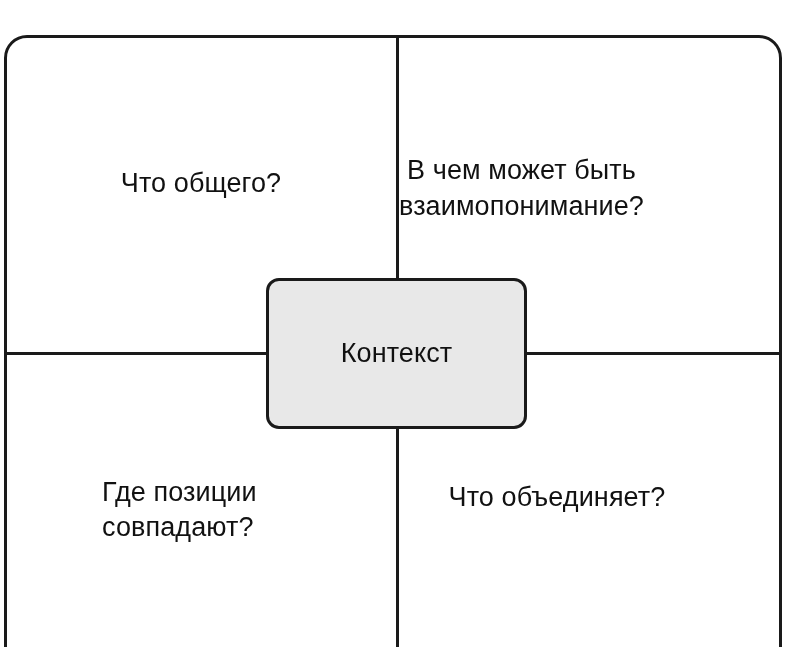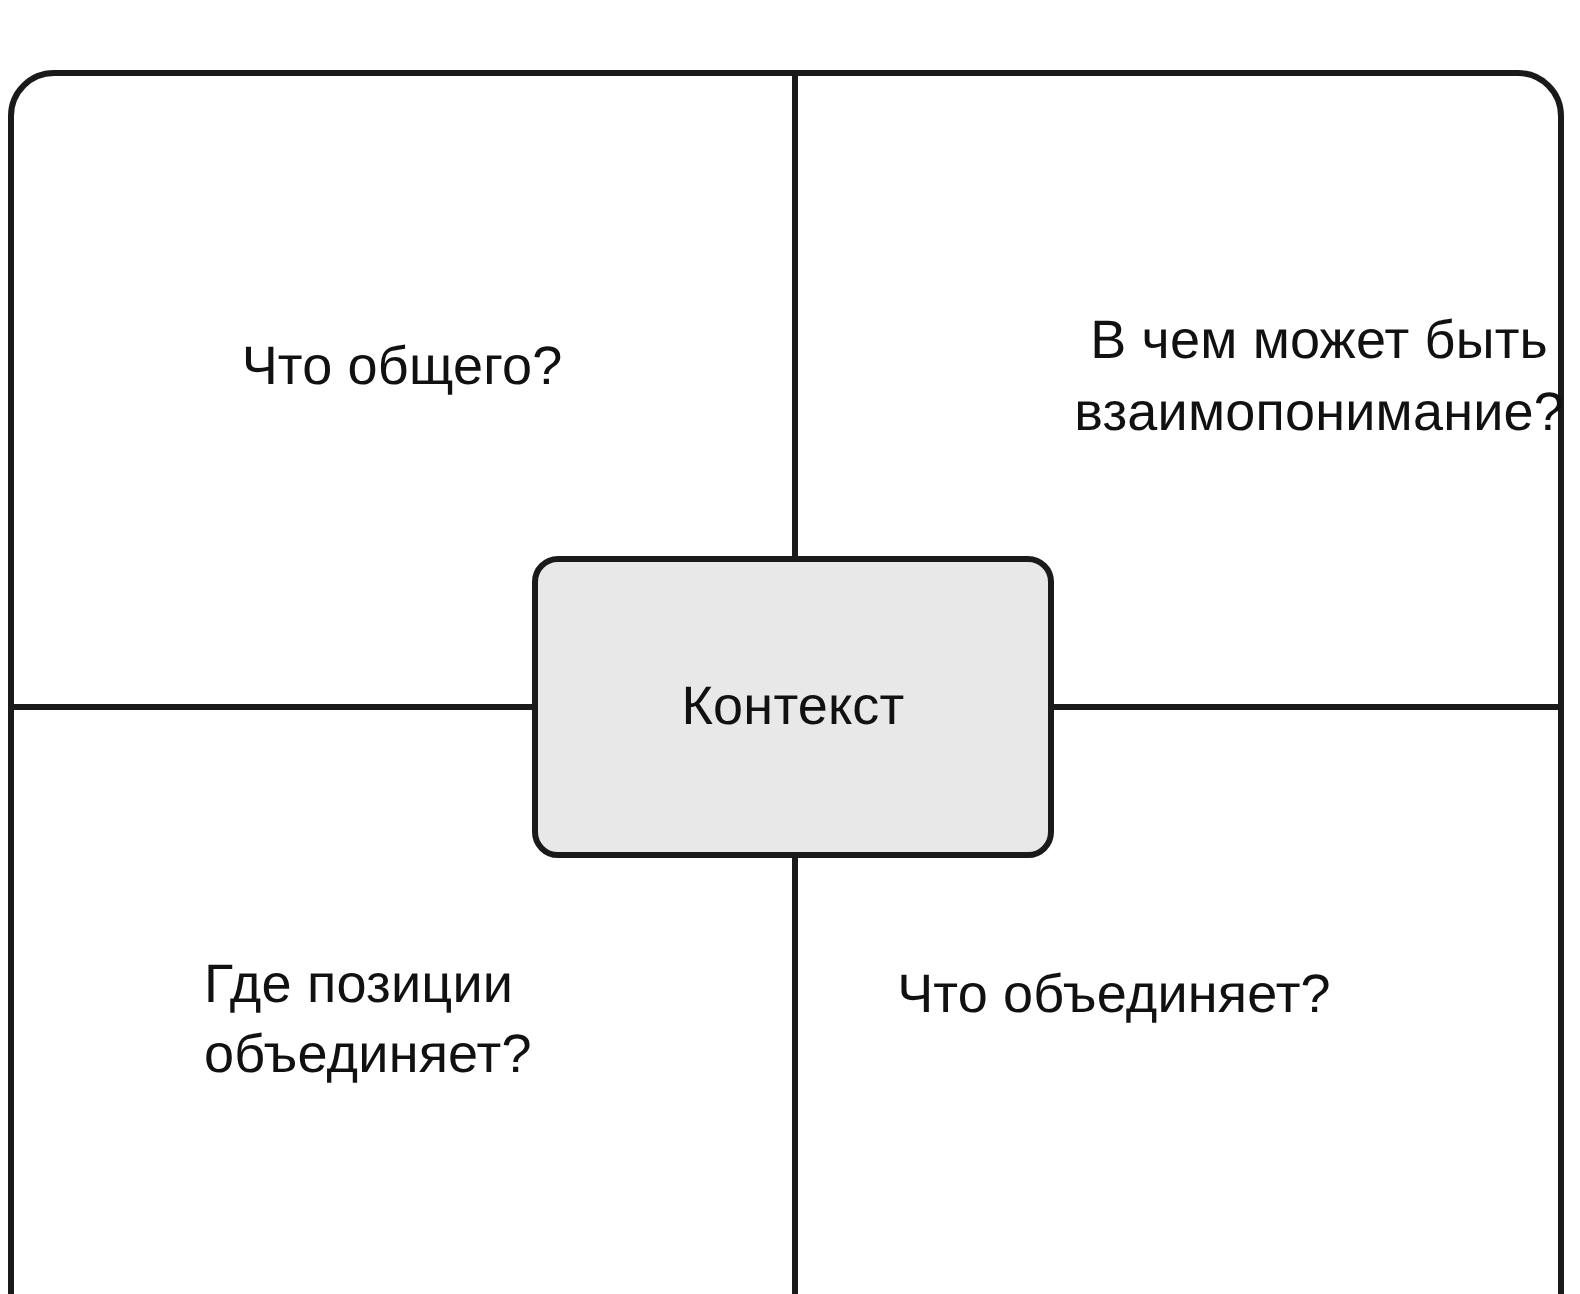--- a/index.html
+++ b/index.html
@@ -68,21 +68,21 @@
   .q-tl {
     left: 6px;   top: 6px;
     width: 390px; height: 315px;
     justify-content: center;
     text-align: center;
     padding-bottom: 22px;
   }
   .q-tr {
     left: 399px; top: 6px;
     width: 383px; height: 315px;
-    justify-content: flex-end;
+    justify-content: flex-start;
     text-align: center;
     padding-bottom: 12px;
   }
   .q-bl {
     left: 6px;   top: 324px;
     width: 390px; height: 316px;
     justify-content: flex-start;
     text-align: left;
     padding-left: 96px;
     padding-bottom: 6px;
@@ -132,21 +132,21 @@
     <span>Что общего?</span>
   </div>
 
   <div class="quadrant q-tr">
     <span>В чем может быть
 взаимопонимание?</span>
   </div>
 
   <div class="quadrant q-bl">
     <span>Где позиции
-объединяет?</span>
+совпадают?</span>
   </div>
 
   <div class="quadrant q-br">
     <span>Что объединяет?</span>
   </div>
 
   <div class="center-box">
     <span class="center-label">Контекст</span>
   </div>
 

